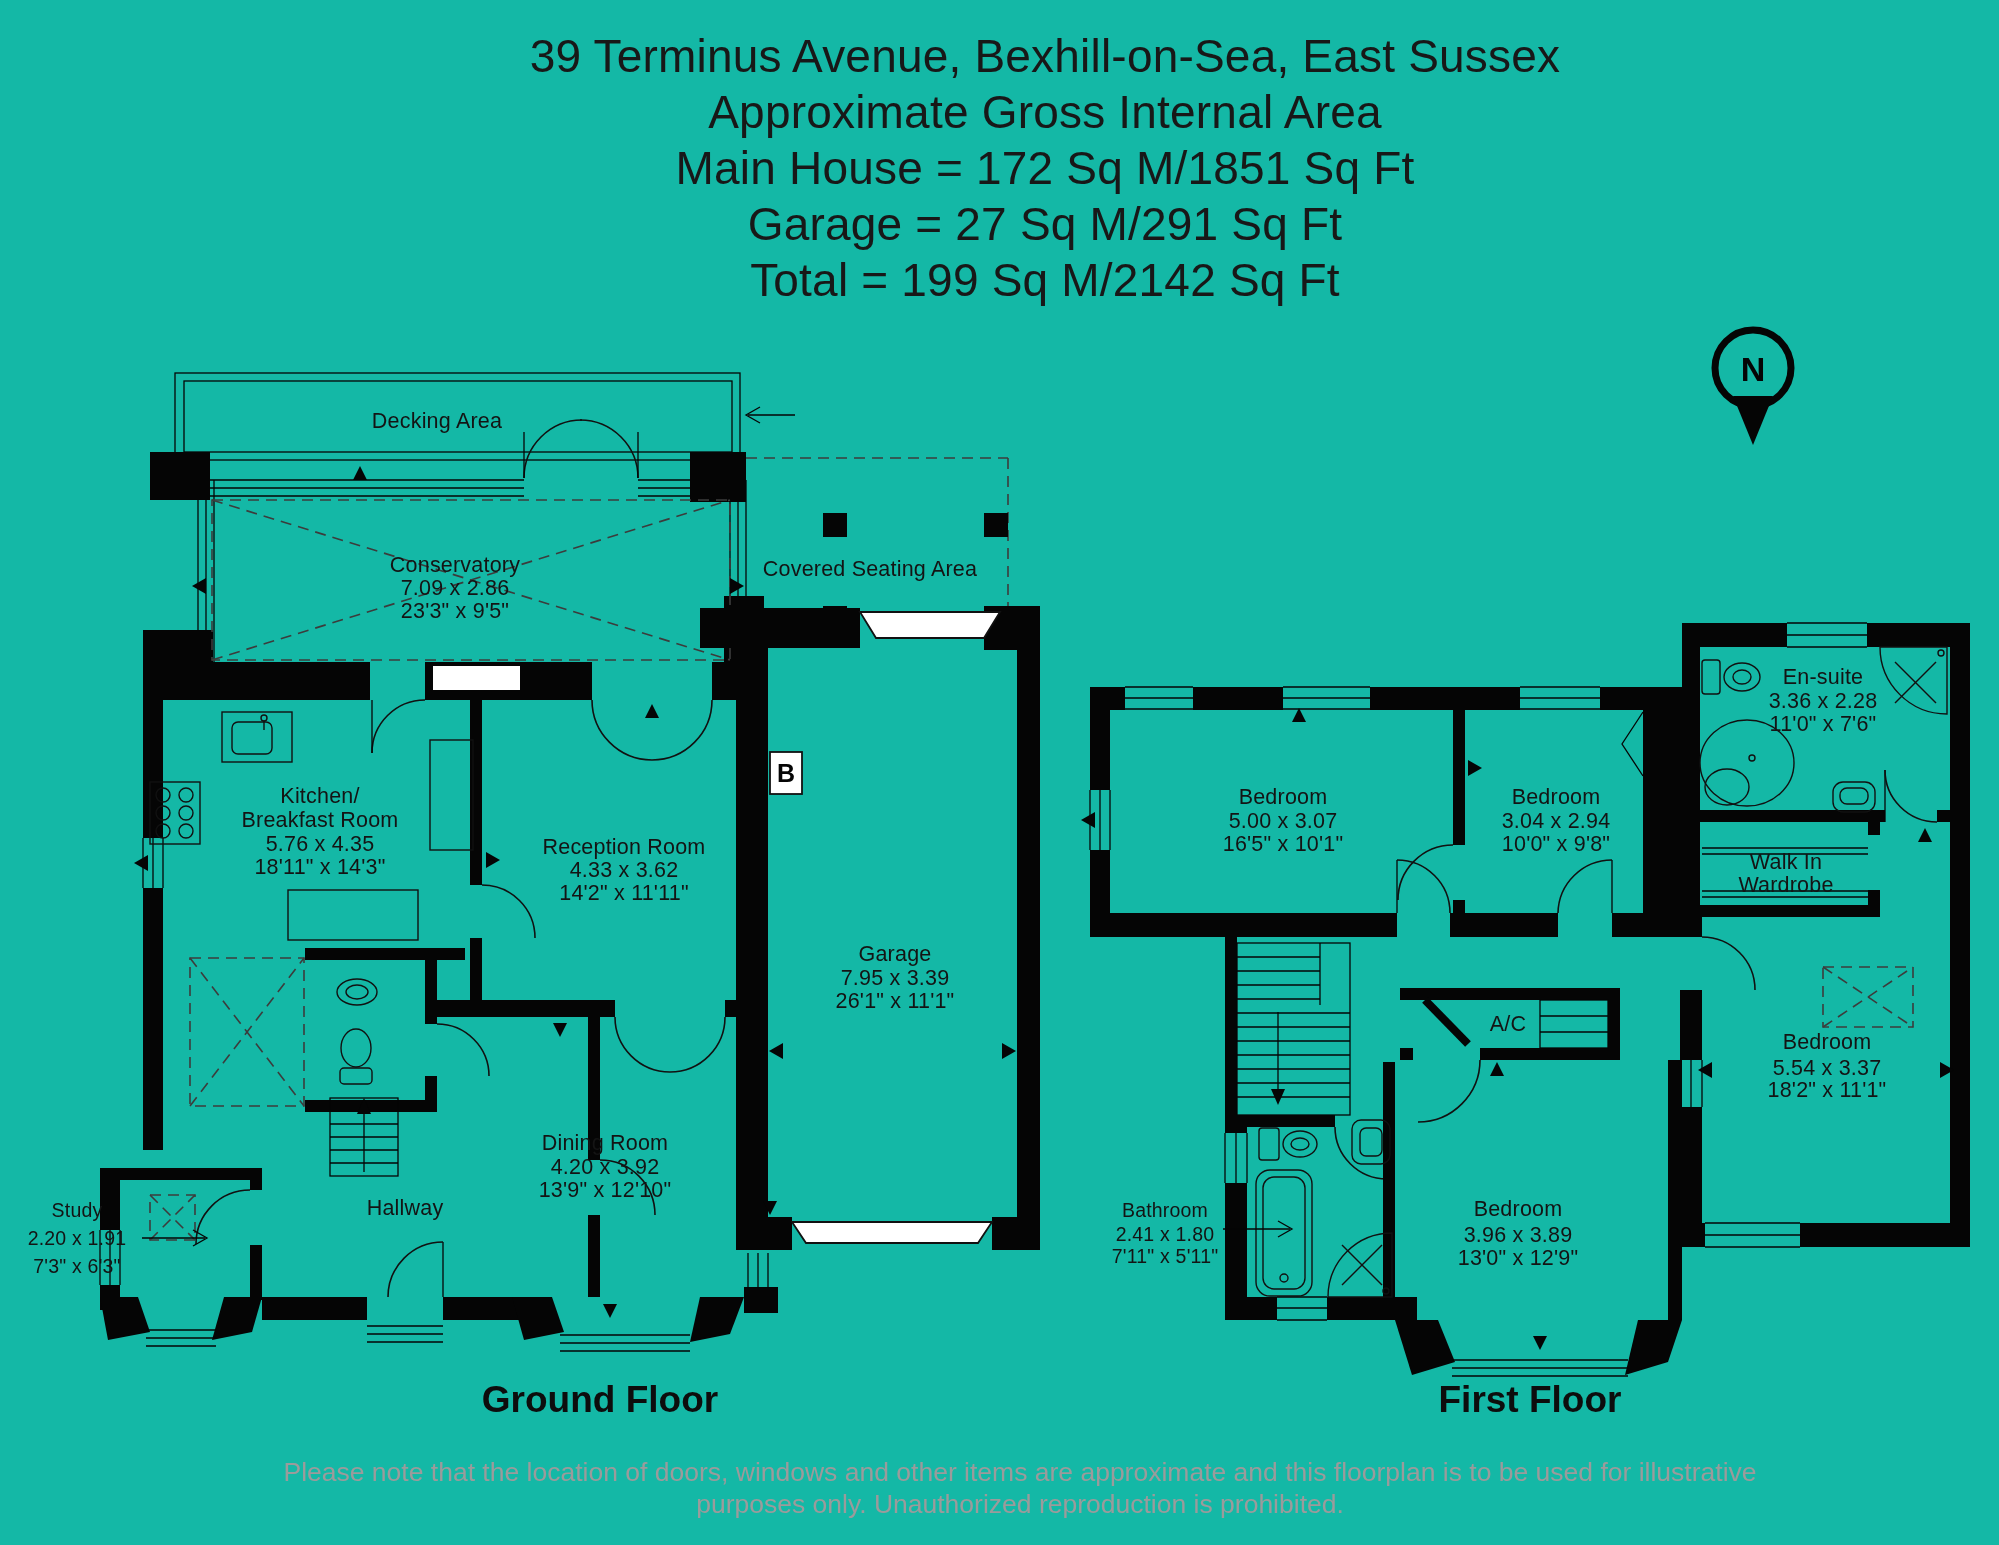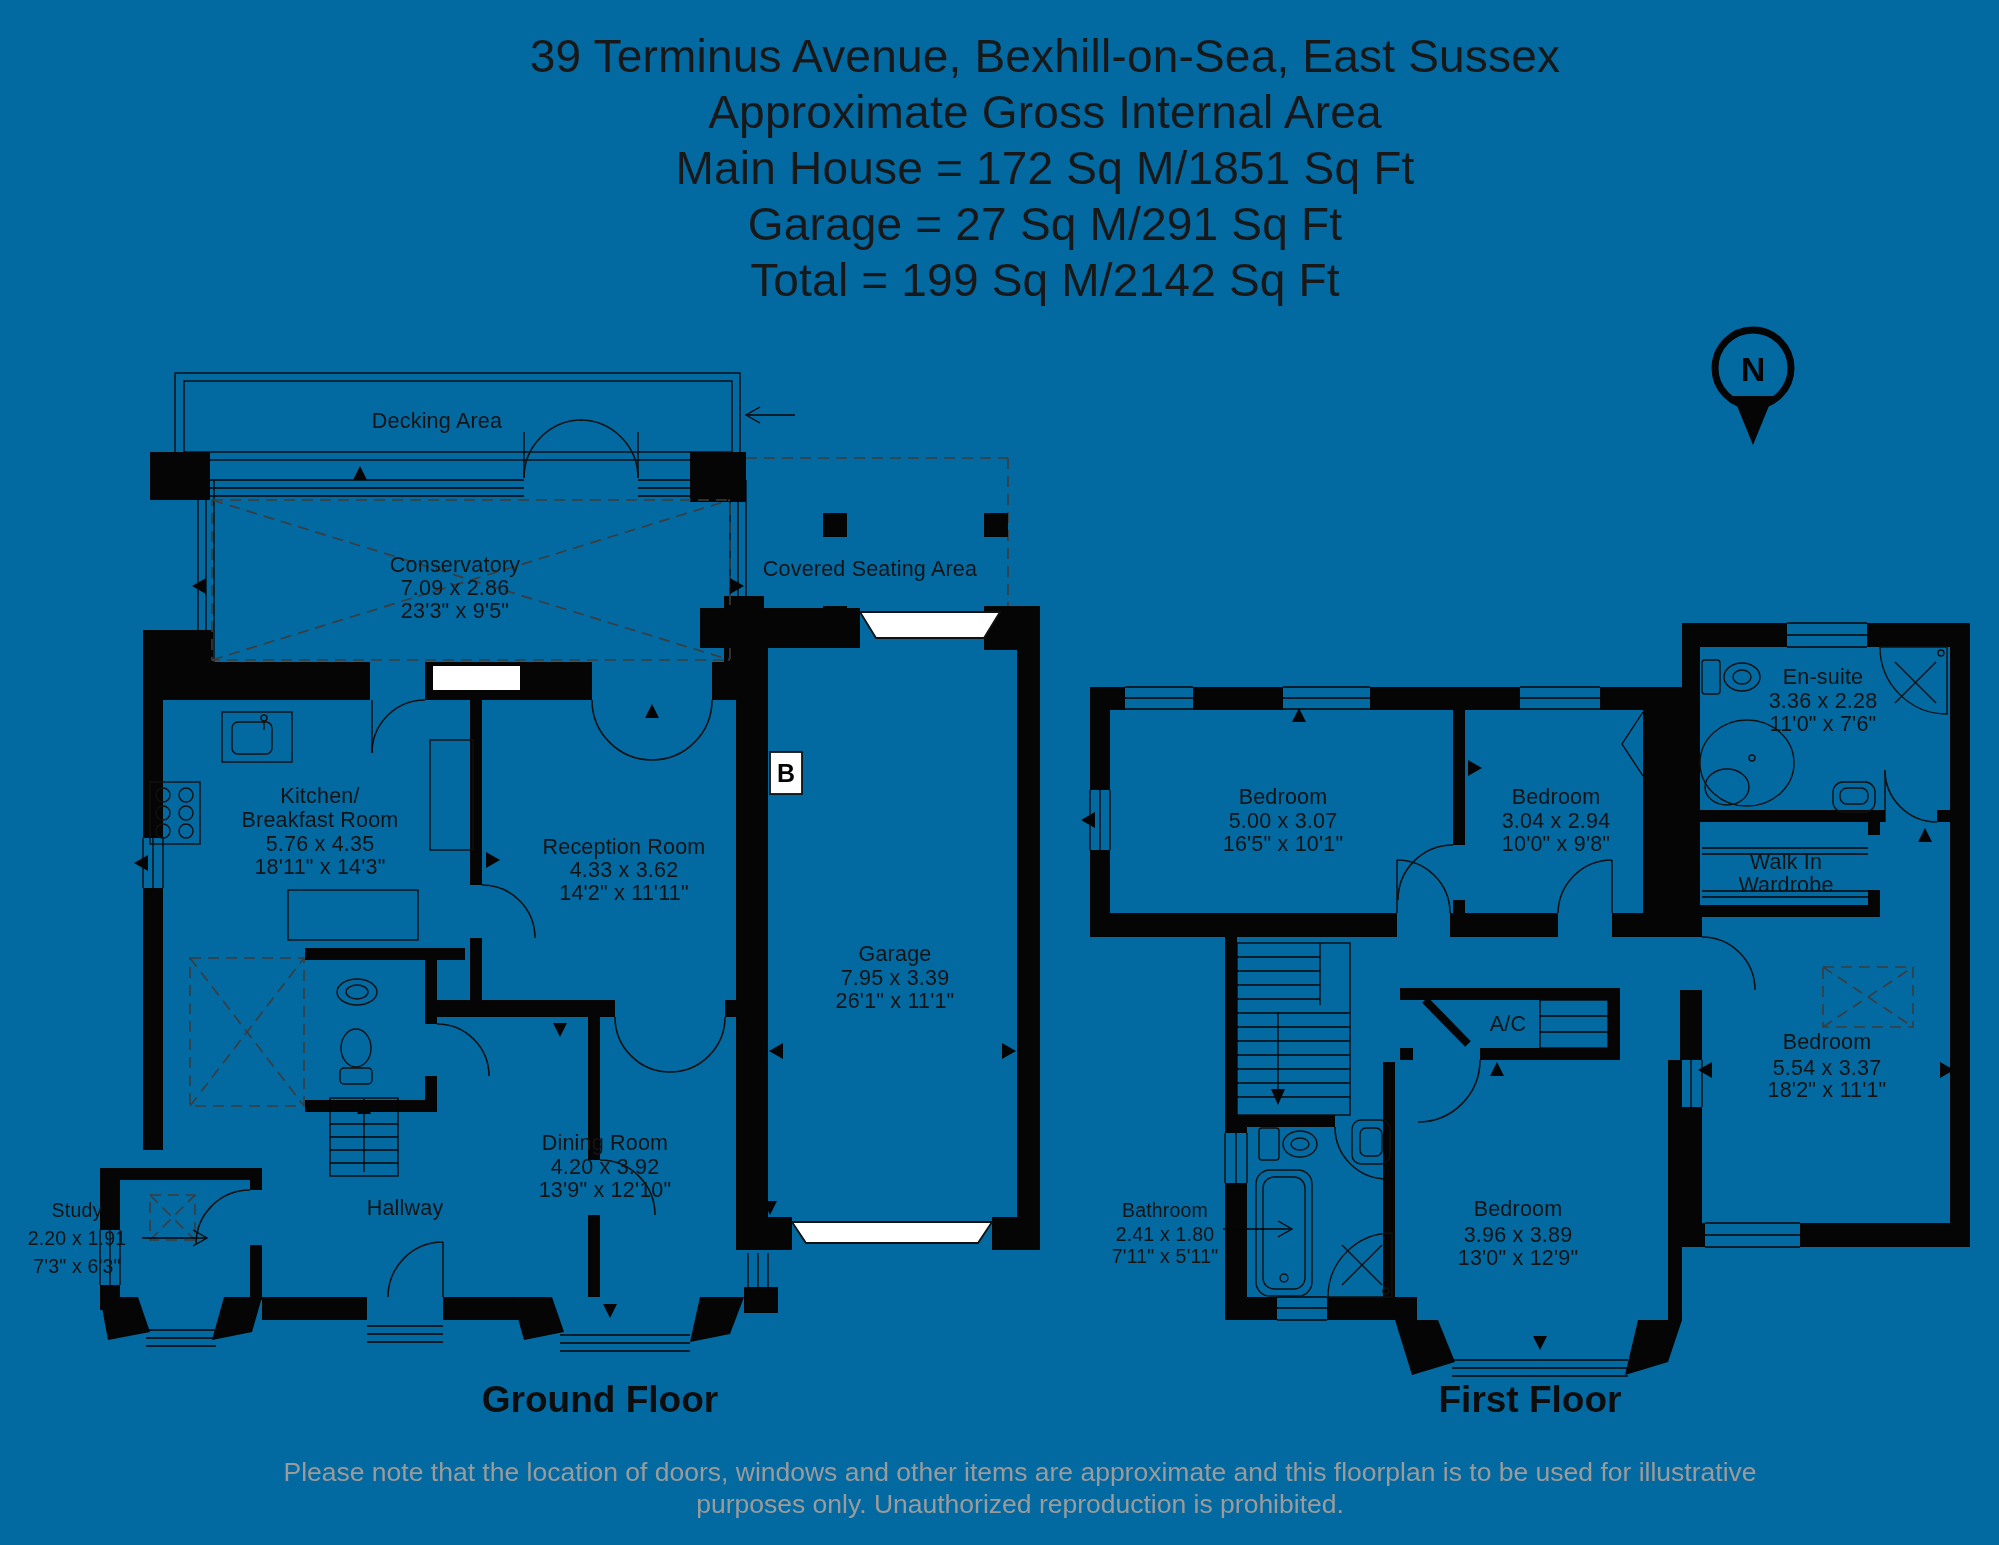--- a/index.html
+++ b/index.html
@@ -1,16 +1,16 @@
 <!DOCTYPE html>
 <html><head>
 <meta charset="utf-8">
 <style>
   html,body{margin:0;padding:0;background:#ffffff;}
-  .canvas{position:relative;width:1999px;height:1545px;background:#0369a1;
+  .canvas{position:relative;width:1999px;height:1545px;background:#14b8a6;
           font-family:"Liberation Sans",sans-serif;overflow:hidden;}
   svg{position:absolute;left:0;top:0;}
   svg text{font-family:"Liberation Sans",sans-serif;}
   .wall{fill:#050505;}
   .t1{stroke:#050505;stroke-width:1.3;fill:none;}
   .dash{stroke:#3c3c3c;stroke-width:1.6;fill:none;stroke-dasharray:11 7;}
   .arc{stroke:#111;stroke-width:1.6;fill:none;}
   .fixw{fill:#fff;stroke:#111;stroke-width:1.8;}
   .fixt{fill:none;stroke:#111;stroke-width:1.4;}
   .mark{fill:#050505;}

